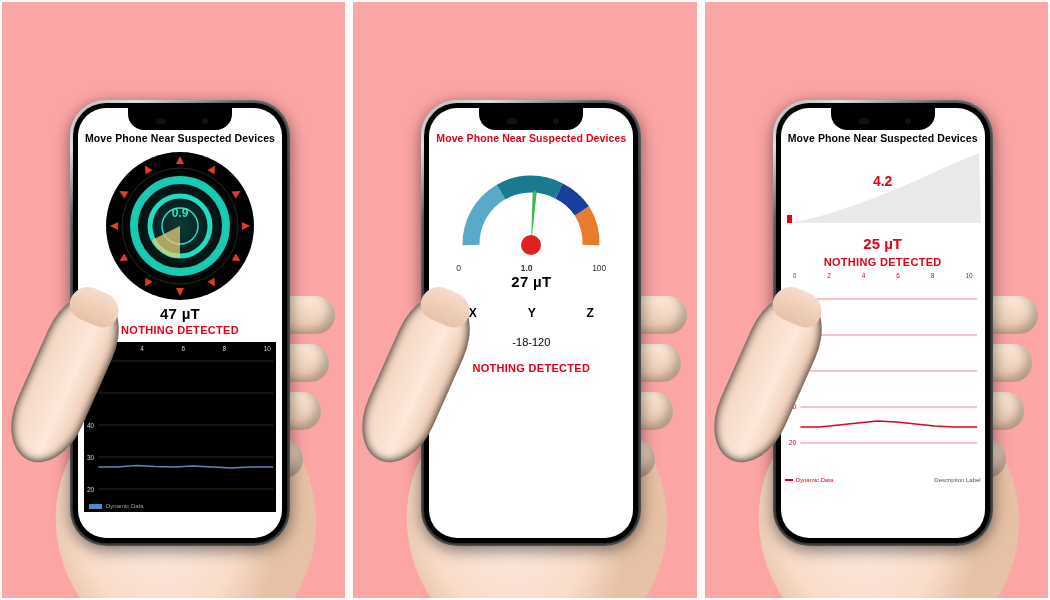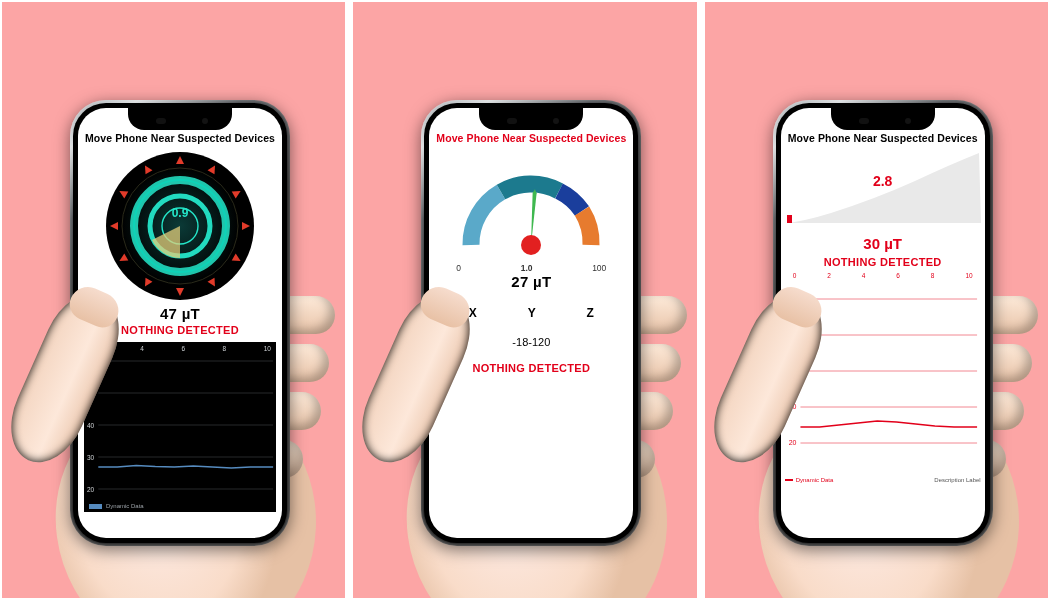--- a/index.html
+++ b/index.html
@@ -214,23 +214,23 @@
     <div class="phone">
       <div class="bezel"></div>
       <div class="screen screen3">
         <div class="notch"></div>
         <div class="title">Move Phone Near Suspected Devices</div>
         <div class="dial3">
           <svg viewBox="0 0 196 80" preserveAspectRatio="none" style="width:100%;height:100%">
             <path d="M2,72 Q20,70 46,62 Q90,48 130,30 Q164,14 194,2 L196,72 Z" fill="#e9e9e9"></path>
             <rect x="2" y="64" width="5" height="8" fill="#e2001a"></rect>
           </svg>
-          <div class="num">2.8</div>
-        </div>
-        <div class="redreading">30 µT</div>
+          <div class="num">4.2</div>
+        </div>
+        <div class="redreading">25 µT</div>
         <div class="status-red" style="margin-top:4px">NOTHING DETECTED</div>
         <div class="chart3-x" style="margin:4px 8px 0">
           <span>0</span>
             <span>2</span>
             <span>4</span>
             <span>6</span>
             <span>8</span>
             <span>10</span>
         </div>
         <div class="chart3">

